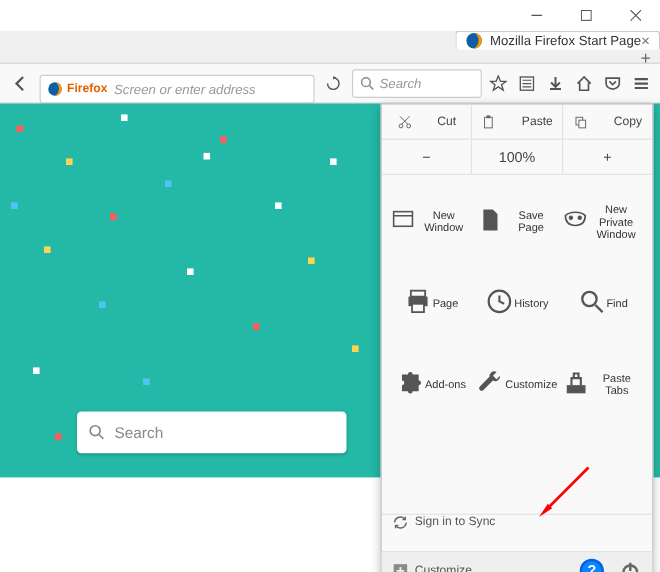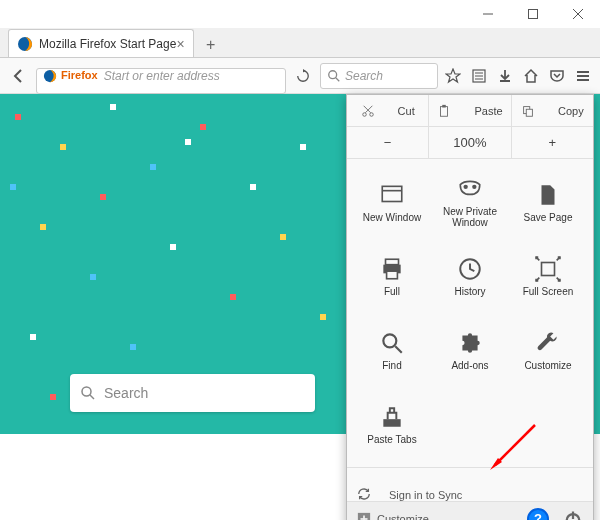--- a/index.html
+++ b/index.html
@@ -4,30 +4,30 @@
 <style>
 * { box-sizing: border-box; margin: 0; padding: 0; font-family: "Segoe UI", Arial, sans-serif; }
 body { width: 600px; height: 520px; background: #fff; overflow: hidden; position: relative; }
 
 
 .titlebar { height: 28px; background: #fff; display: flex; justify-content: flex-end; align-items: center; }
 .win-btn { width: 45px; height: 28px; display: flex; align-items: center; justify-content: center; color: #555; font-size: 13px; }
 .win-btn svg { width: 10px; height: 10px; }
 
 
-.tabbar { height: 30px; background: #f0f0f0; display: flex; align-items: flex-end; padding-left: 8px; border-bottom: 1px solid #ccc; }
+.tabbar { height: 30px; background: #f0f0f0; display: flex; align-items: flex-end; padding-left: 8px; border-bottom: 1px solid #ccc; flex-direction: column; }
 .tab { height: 28px; background: #fff; border: 1px solid #ccc; border-bottom: none; border-radius: 3px 3px 0 0; display: flex; align-items: center; padding: 0 8px; font-size: 12px; color: #333; min-width: 170px; position: relative; }
 .tab-favicon { width: 16px; height: 16px; margin-right: 6px; }
 .tab-close { margin-left: auto; color: #777; font-size: 14px; }
 .newtab { width: 26px; height: 24px; display: flex; align-items: center; justify-content: center; color: #666; font-size: 16px; margin-left: 4px; }
 
 
 .navbar { height: 36px; background: #f9f9f9; border-bottom: 1px solid #ddd; display: flex; align-items: center; padding: 0 4px; gap: 2px; }
 .nav-btn { width: 30px; height: 30px; display: flex; align-items: center; justify-content: center; border-radius: 3px; color: #555; }
-.urlbox { flex: 1; height: 26px; border: 1px solid #ccc; border-radius: 3px; background: #fff; display: flex; padding: 0 6px; font-size: 12px; color: #888; margin-top: 10px; }
+.urlbox { flex: 1; height: 26px; border: 1px solid #ccc; border-radius: 3px; background: #fff; display: flex; align-items: center; padding: 0 6px; font-size: 12px; color: #888; margin-top: 10px; }
 .urlbox .ff-label { color: #e66000; font-weight: 600; margin-right: 6px; font-size: 11px; }
 .searchbox { width: 118px; height: 26px; border: 1px solid #ccc; border-radius: 3px; background: #fff; display: flex; align-items: center; padding: 0 6px; font-size: 12px; color: #888; }
 .searchbox svg, .urlbox svg { width: 14px; height: 14px; margin-right: 4px; flex-shrink: 0; }
 .toolbar-icons { display: flex; align-items: center; gap: 0; }
 .tool-icon { width: 26px; height: 28px; display: flex; align-items: center; justify-content: center; color: #555; }
 .tool-icon svg { width: 16px; height: 16px; }
 
 
 .content { height: 426px; width: 100%; background: #24b8a6; position: relative; overflow: hidden; }
 .confetti { position: absolute; width: 6px; height: 6px; }
@@ -39,24 +39,24 @@
 
 .menu-panel { position: absolute; right: 6px; top: 94px; width: 248px; background: #f9f9f9; border: 1px solid #bbb; box-shadow: 0 3px 10px rgba(0,0,0,0.3); z-index: 10; }
 .menu-row1 { display: flex; height: 32px; border-bottom: 1px solid #e0e0e0; }
 .menu-row1 > div { flex: 1; display: flex; align-items: center; justify-content: center; gap: 23px; font-size: 11px; color: #444; border-right: 1px solid #e0e0e0; }
 .menu-row1 > div:last-child { border-right: none; }
 .menu-row1 svg { width: 14px; height: 14px; color: #666; }
 .menu-row2 { display: flex; height: 32px; border-bottom: 1px solid #e0e0e0; }
 .menu-row2 > div { flex: 1; display: flex; align-items: center; justify-content: center; font-size: 13px; color: #444; border-right: 1px solid #e0e0e0; }
 .menu-row2 > div:last-child { border-right: none; }
 .menu-grid { display: grid; grid-template-columns: repeat(3, 1fr); padding: 8px; gap: 4px; }
-.menu-item { display: flex; flex-direction: column; align-items: center; justify-content: center; height: 70px; font-size: 10px; color: #333; text-align: center; cursor: pointer; }
+.menu-item { display: flex; flex-direction: row; align-items: center; justify-content: center; height: 70px; font-size: 10px; color: #333; text-align: center; cursor: pointer; }
 .menu-item svg { width: 26px; height: 26px; color: #555; margin-bottom: 4px; }
 .menu-item .lbl { line-height: 1.1; }
-.menu-footer1 { height: 34px; border-top: 1px solid #e0e0e0; display: flex; align-items: flex-end; padding: 0 10px; font-size: 11px; color: #555; gap: 18px; }
+.menu-footer1 { height: 34px; border-top: 1px solid #e0e0e0; display: flex; align-items: flex-start; padding: 0 10px; font-size: 11px; color: #555; gap: 6px; }
 .menu-footer2 { height: 34px; border-top: 1px solid #e0e0e0; display: flex; align-items: center; padding: 0 10px; font-size: 11px; color: #555; gap: 6px; background: #efefef; }
 .menu-footer2 .spacer { flex: 1; }
 .help-btn { width: 22px; height: 22px; border-radius: 50%; background: #0a84ff; color: #fff; display: flex; align-items: center; justify-content: center; font-weight: bold; font-size: 13px; border: 2px solid #0060df; }
 .power-btn { width: 20px; height: 20px; display: flex; align-items: center; justify-content: center; color: #666; margin-left: 8px; }
 
 
 .arrow-annot { position: absolute; right: 60px; bottom: 40px; z-index: 20; pointer-events: none; }
 </style>
 </head>
 <body>
@@ -97,21 +97,21 @@
       <svg viewBox="0 0 16 16" width="16" height="16">
         <path d="M10 2 L4 8 L10 14" fill="none" stroke="#555" stroke-width="2"></path>
       </svg>
     </div>
   <div class="urlbox">
     <svg viewBox="0 0 16 16">
         <circle cx="8" cy="8" r="7" fill="#0e5fa4"></circle>
         <path d="M8 1 C12 1 15 5 15 8 C15 12 12 15 8 15 C8 15 13 12 12 6 C11 2 8 1 8 1 Z" fill="#ff9500"></path>
       </svg>
     <span class="ff-label">Firefox</span>
-    <span style="color:#999;font-style:italic">Start or enter address</span>
+    <span style="color:#999;font-style:italic">Screen or enter address</span>
   </div>
   <div class="nav-btn">
       <svg viewBox="0 0 16 16" width="14" height="14">
         <path d="M8 2 A6 6 0 1 1 2 8" fill="none" stroke="#555" stroke-width="1.5"></path>
         <path d="M8 0 L8 4 L11 2 Z" fill="#555"></path>
       </svg>
     </div>
   <div class="searchbox">
     <svg viewBox="0 0 16 16">
         <circle cx="6.5" cy="6.5" r="4.5" fill="none" stroke="#888" stroke-width="1.5"></circle>
@@ -234,55 +234,47 @@
   <div class="menu-grid">
     <div class="menu-item">
         <svg viewBox="0 0 24 24">
           <rect x="3" y="4" width="18" height="14" fill="none" stroke="currentColor" stroke-width="1.5"></rect>
           <line x1="3" y1="8" x2="21" y2="8" stroke="currentColor" stroke-width="1.5"></line>
         </svg>
         <span class="lbl">New Window</span>
       </div>
     <div class="menu-item">
         <svg viewBox="0 0 24 24">
+          <path d="M6 3 L14 3 L18 7 L18 21 L6 21 Z" fill="currentColor"></path>
+        </svg>
+        <span class="lbl">Save Page</span>
+      </div>
+    <div class="menu-item">
+        <svg viewBox="0 0 24 24">
           <path d="M3 8 C3 8 6 5 12 5 C18 5 21 8 21 8 C21 14 18 17 12 17 C6 17 3 14 3 8 Z" fill="none" stroke="currentColor" stroke-width="1.5"></path>
           <circle cx="8" cy="10" r="2" fill="currentColor"></circle>
           <circle cx="16" cy="10" r="2" fill="currentColor"></circle>
         </svg>
         <span class="lbl" style="white-space:pre-line">New Private
 Window</span>
       </div>
     <div class="menu-item">
         <svg viewBox="0 0 24 24">
-          <path d="M6 3 L14 3 L18 7 L18 21 L6 21 Z" fill="currentColor"></path>
-        </svg>
-        <span class="lbl">Save Page</span>
-      </div>
-    <div class="menu-item">
-        <svg viewBox="0 0 24 24">
           <rect x="6" y="3" width="12" height="5" fill="none" stroke="currentColor" stroke-width="1.5"></rect>
           <rect x="4" y="8" width="16" height="8" fill="currentColor"></rect>
           <rect x="7" y="14" width="10" height="7" fill="#f9f9f9" stroke="currentColor" stroke-width="1.5"></rect>
         </svg>
-        <span class="lbl">Full</span>
+        <span class="lbl">Page</span>
       </div>
     <div class="menu-item">
         <svg viewBox="0 0 24 24">
           <circle cx="12" cy="12" r="9" fill="none" stroke="currentColor" stroke-width="1.8"></circle>
           <path d="M12 7 L12 12 L16 14" fill="none" stroke="currentColor" stroke-width="1.8"></path>
         </svg>
         <span class="lbl">History</span>
-      </div>
-    <div class="menu-item">
-        <svg viewBox="0 0 24 24">
-          <rect x="6" y="6" width="12" height="12" fill="none" stroke="currentColor" stroke-width="1.5"></rect>
-          <path d="M4 4 L1 1 M20 4 L23 1 M4 20 L1 23 M20 20 L23 23" stroke="currentColor" stroke-width="1.5"></path>
-          <path d="M3 1 L1 1 L1 3 M21 1 L23 1 L23 3 M1 21 L1 23 L3 23 M23 21 L23 23 L21 23" stroke="currentColor" stroke-width="1.5" fill="none"></path>
-        </svg>
-        <span class="lbl">Full Screen</span>
       </div>
     <div class="menu-item">
         <svg viewBox="0 0 24 24">
           <circle cx="10" cy="10" r="6" fill="none" stroke="currentColor" stroke-width="2"></circle>
           <line x1="15" y1="15" x2="21" y2="21" stroke="currentColor" stroke-width="2"></line>
         </svg>
         <span class="lbl">Find</span>
       </div>
     <div class="menu-item">
         <svg viewBox="0 0 24 24">

